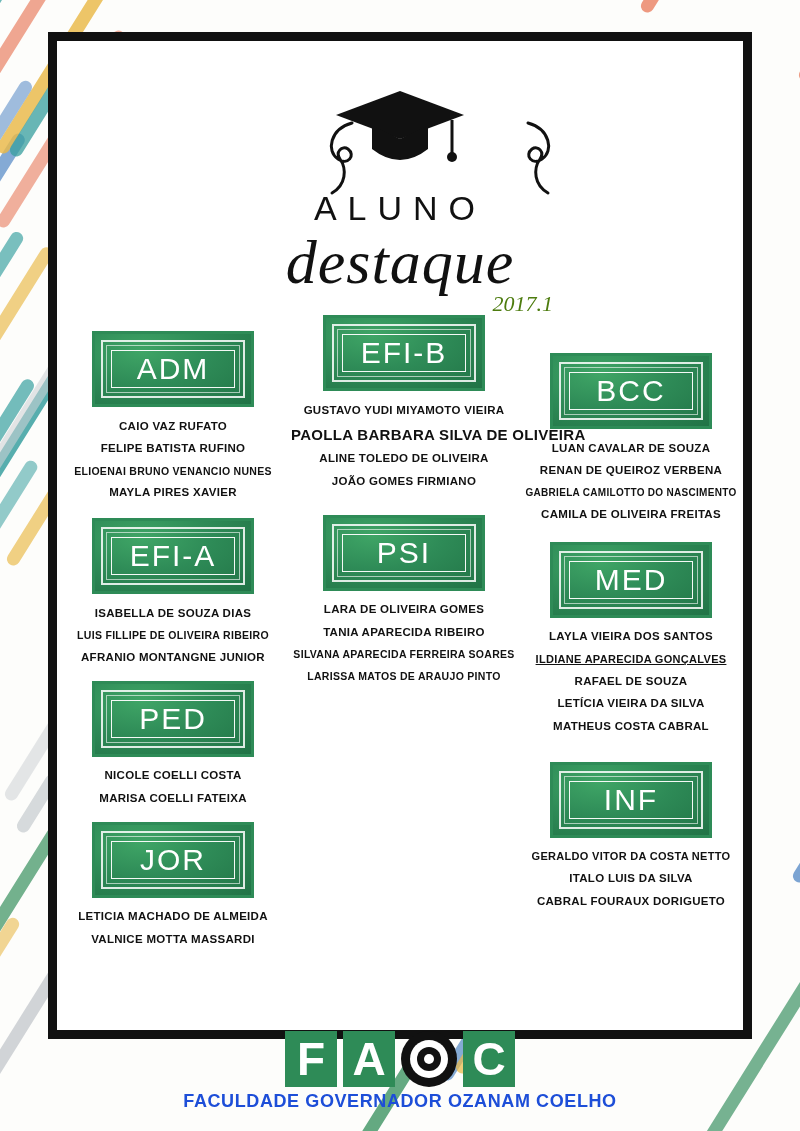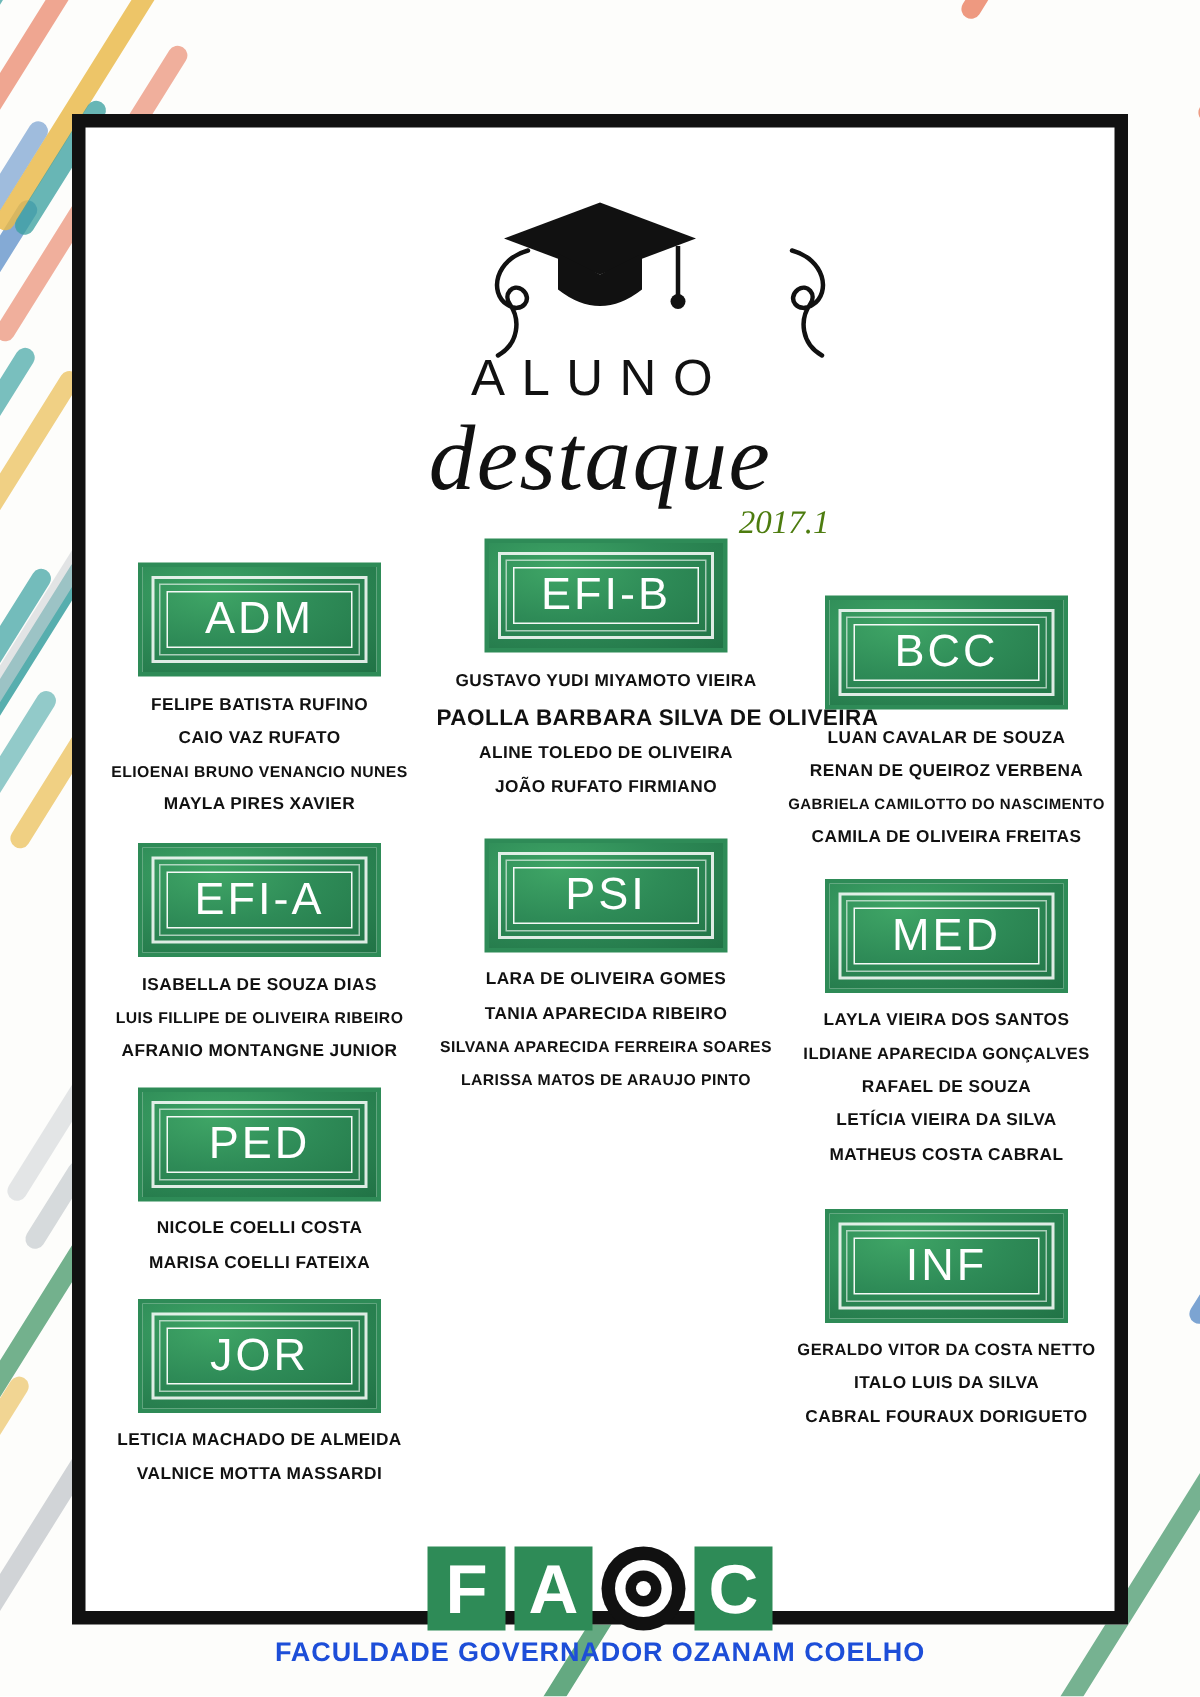--- a/index.html
+++ b/index.html
@@ -27,21 +27,20 @@
     transform-origin: left center;
   }
 
   
   #card {
     position: absolute;
     left: 48px; top: 32px;
     width: 704px; height: 1007px;
     background: #ffffff;
     border: 9px solid #111111;
-    margin-top: 44px;
   }
 
   
   .header { position: relative; height: 262px; }
   .cap { position:absolute; left:50%; top:46px; transform:translateX(-50%); }
   .flourish-l { position:absolute; left:265px; top:78px; }
   .flourish-r { position:absolute; left:455px; top:78px; }
   .aluno {
     position: absolute; left:0; right:0; top:148px;
     text-align:center;
@@ -212,22 +211,22 @@
 
     <div class="columns">
 
       <div class="col col-1">
         <div class="group" style="margin-top:36px;">
           <div class="plaque">
             <div class="plaque-inner"></div>
             <span>ADM</span>
           </div>
           <ul class="names">
+            <li>CAIO VAZ RUFATO</li>
             <li>FELIPE BATISTA RUFINO</li>
-            <li>CAIO VAZ RUFATO</li>
             <li style="font-size:10.5px;">ELIOENAI BRUNO VENANCIO NUNES</li>
             <li>MAYLA PIRES XAVIER</li>
           </ul>
         </div>
 
         <div class="group" style="margin-top:14px;">
           <div class="plaque">
             <div class="plaque-inner"></div>
             <span>EFI-A</span>
           </div>
@@ -265,21 +264,21 @@
 
         <div class="group" style="margin-top:20px;">
           <div class="plaque">
             <div class="plaque-inner"></div>
             <span>EFI-B</span>
           </div>
           <ul class="names">
             <li>GUSTAVO YUDI MIYAMOTO VIEIRA</li>
             <li style="font-size:15px;">PAOLLA BARBARA SILVA DE OLIVEIRA</li>
             <li>ALINE TOLEDO DE OLIVEIRA</li>
-            <li>JOÃO RUFATO FIRMIANO</li>
+            <li>JOÃO GOMES FIRMIANO</li>
           </ul>
         </div>
 
         <div class="group" style="margin-top:22px;">
           <div class="plaque">
             <div class="plaque-inner"></div>
             <span>PSI</span>
           </div>
           <ul class="names">
             <li>LARA DE OLIVEIRA GOMES</li>
@@ -304,21 +303,21 @@
           </ul>
         </div>
 
         <div class="group" style="margin-top:16px;">
           <div class="plaque">
             <div class="plaque-inner"></div>
             <span>MED</span>
           </div>
           <ul class="names">
             <li>LAYLA VIEIRA DOS SANTOS</li>
-            <li style="font-size:11px;">ILDIANE APARECIDA GONÇALVES</li>
+            <li style="font-size:11px;text-decoration:underline;">ILDIANE APARECIDA GONÇALVES</li>
             <li>RAFAEL DE SOUZA</li>
             <li>LETÍCIA VIEIRA DA SILVA</li>
             <li>MATHEUS COSTA CABRAL</li>
           </ul>
         </div>
 
         <div class="group" style="margin-top:24px;">
           <div class="plaque">
             <div class="plaque-inner"></div>
             <span>INF</span>

